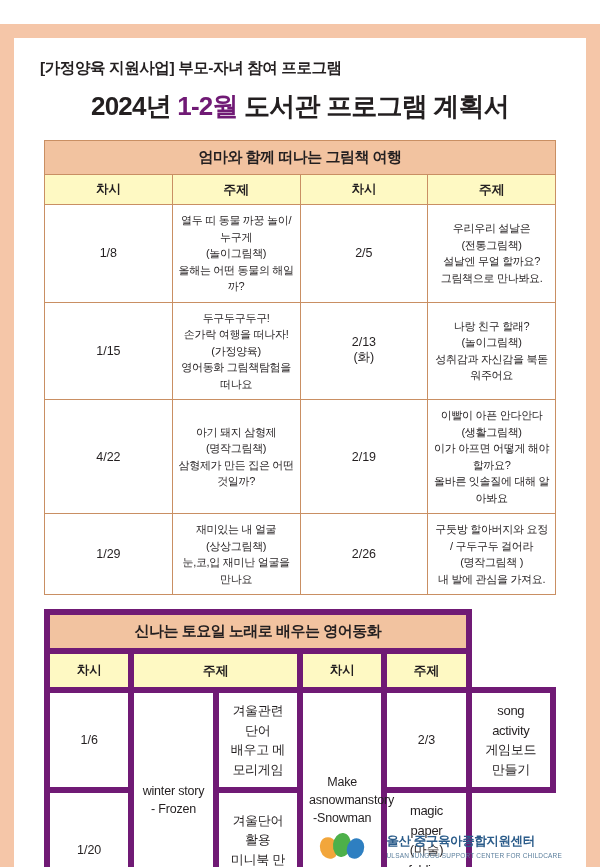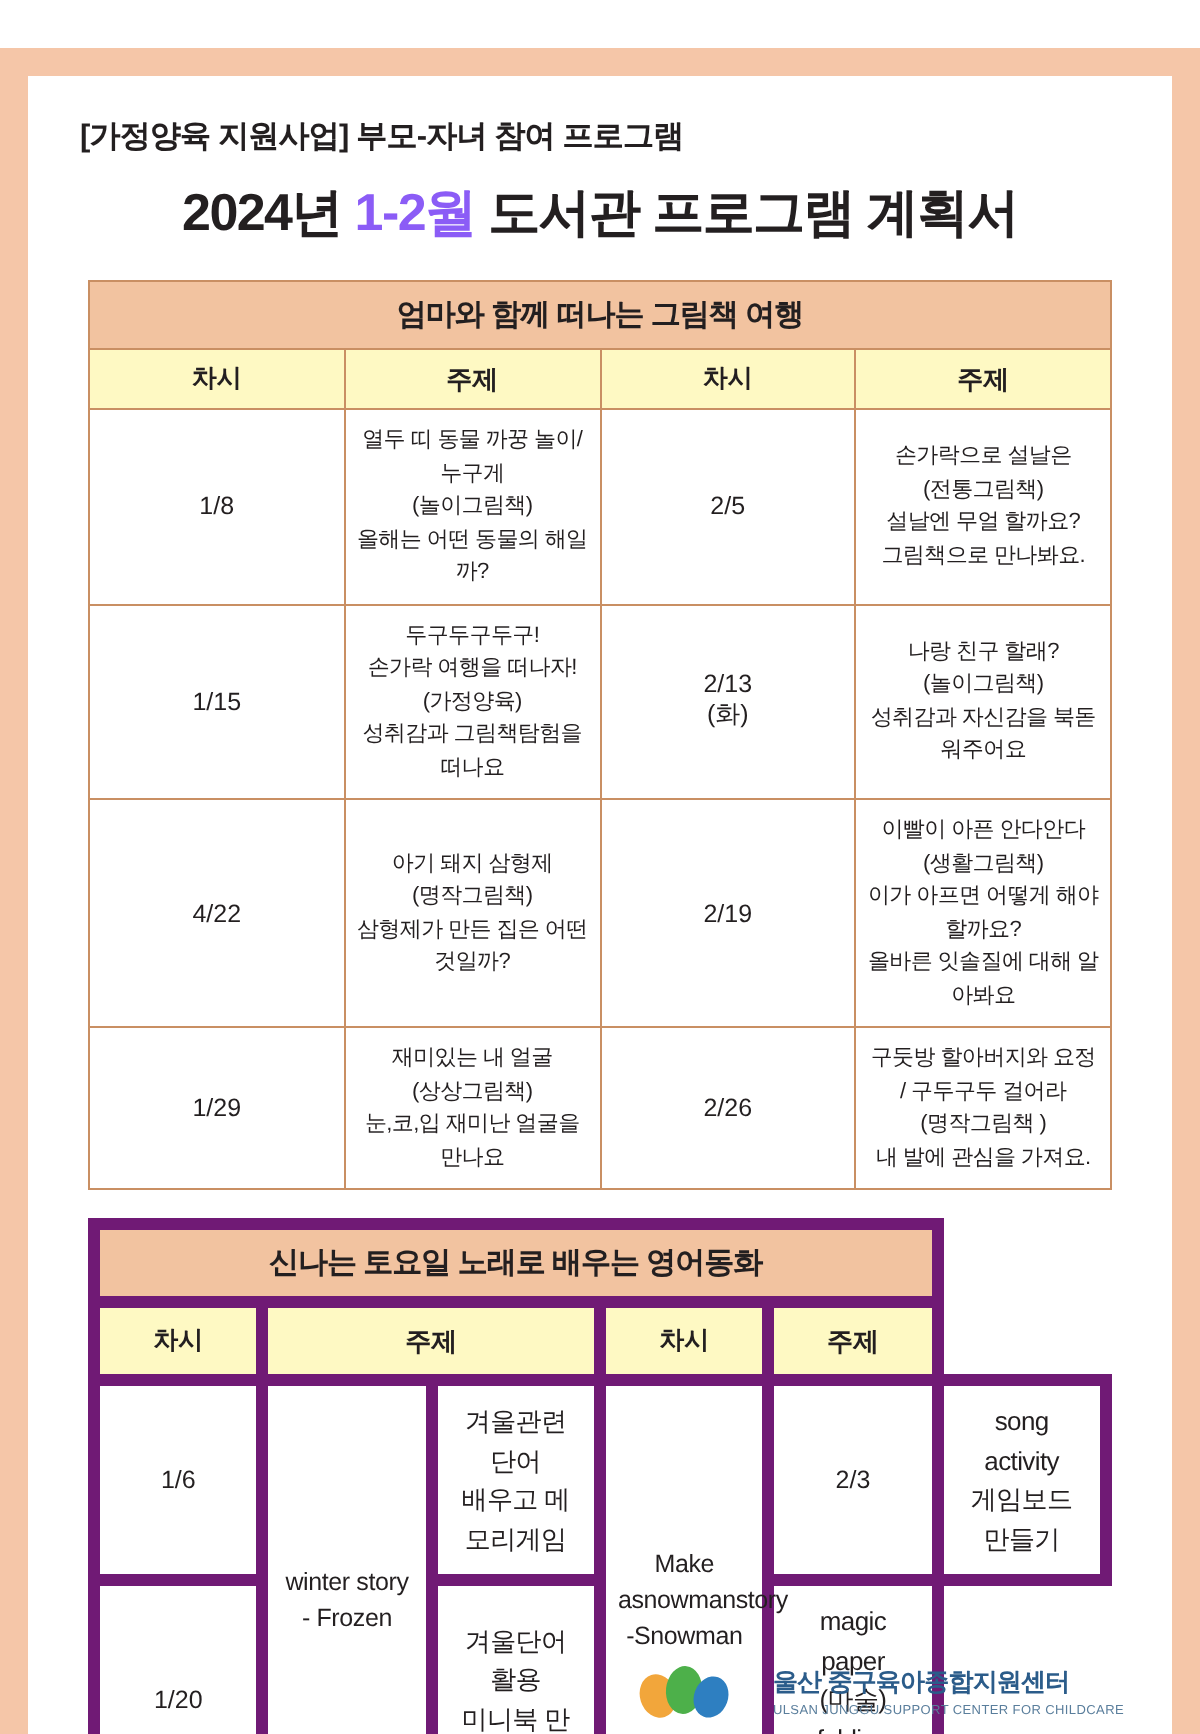--- a/index.html
+++ b/index.html
@@ -38,21 +38,21 @@
   }
   .title {
     font-size: 26px;
     font-weight: bold;
     color: #231f20;
     letter-spacing: -0.8px;
     text-align: center;
     margin: 10px 0 16px 0;
   }
   .title .hl {
-    color: #8b5cf6;
+    color: #701a75;
   }
   .section {
     margin: 0 8px 14px 8px;
   }
   table.prog {
     width: 100%;
     border-collapse: collapse;
     table-layout: fixed;
   }
   table.prog td, table.prog th {
@@ -199,34 +199,34 @@
 
           <tr>
             <td class="cha">1/8</td>
             <td class="topic">
               <span class="ln">열두 띠 동물 까꿍 놀이/ 누구게</span>
               <span class="ln">(놀이그림책)</span>
               <span class="ln">올해는 어떤 동물의 해일까?</span>
             </td>
             <td class="cha">2/5</td>
             <td class="topic">
-              <span class="ln">손가락으로 설날은</span>
+              <span class="ln">우리우리 설날은</span>
               <span class="ln">(전통그림책)</span>
               <span class="ln">설날엔 무얼 할까요?</span>
               <span class="ln">그림책으로 만나봐요.</span>
             </td>
           </tr>
 
           <tr>
             <td class="cha">1/15</td>
             <td class="topic">
               <span class="ln">두구두구두구!</span>
               <span class="ln">손가락 여행을 떠나자!</span>
               <span class="ln">(가정양육)</span>
-              <span class="ln">성취감과 그림책탐험을 떠나요</span>
+              <span class="ln">영어동화 그림책탐험을 떠나요</span>
             </td>
             <td class="cha" style="white-space:pre-line">2/13
 (화)</td>
             <td class="topic">
               <span class="ln">나랑 친구 할래?</span>
               <span class="ln">(놀이그림책)</span>
               <span class="ln">성취감과 자신감을 북돋워주어요</span>
             </td>
           </tr>
 

